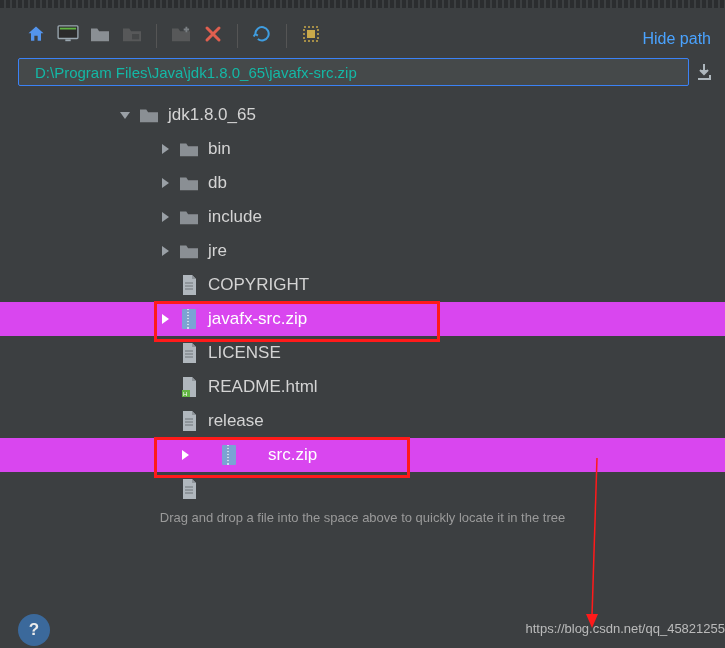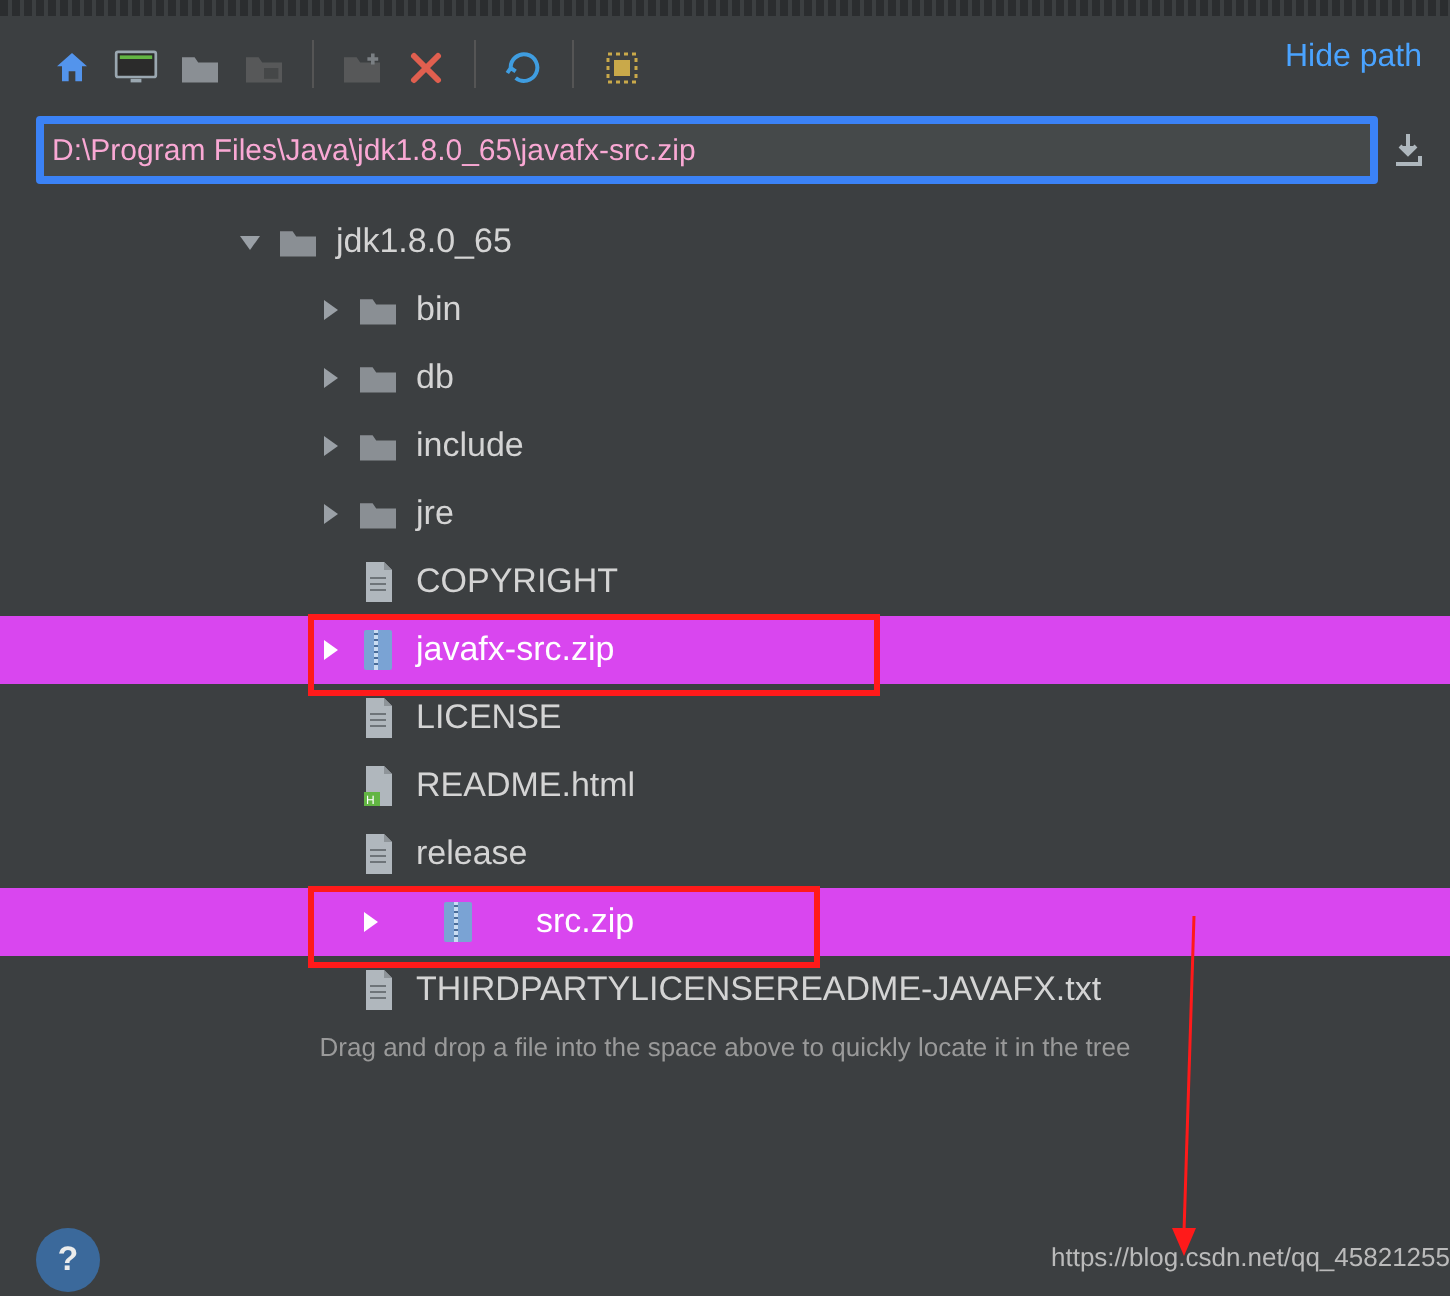--- a/index.html
+++ b/index.html
@@ -14,21 +14,21 @@
     overflow: hidden;
     position: relative;
   }
   .topstrip {
     height: 8px;
     background: repeating-linear-gradient(90deg,#2b2d2f 0 4px,#3c3f41 4px 6px);
   }
   
   .toolbar {
     display: flex;
-    align-items: flex-start;
+    align-items: flex-end;
     gap: 4px;
     padding: 12px 10px 6px 22px;
   }
   .tb-btn {
     width: 28px;
     height: 28px;
     display: flex;
     align-items: center;
     justify-content: center;
     cursor: pointer;
@@ -47,27 +47,27 @@
     padding-right: 4px;
   }
   
   .pathbar-row {
     display:flex;
     align-items:center;
     padding: 4px 10px 6px 18px;
   }
   .pathbar {
     flex:1;
-    border: 4px solid #3b82f6;
+    border: 1px solid #3b82f6;
     background: #45494a;
-    color: #f9a8d4;
+    color: #14b8a6;
     height: 26px;
     display:flex;
     align-items:center;
-    padding: 0 4px;
+    padding: 0 16px;
     border-radius: 2px;
     font-size: 15px;
   }
   .after-path {
     width:22px;
     height:26px;
     display:flex;
     align-items:center;
     justify-content:center;
     margin-left:4px;
@@ -367,21 +367,20 @@
     <div class="row">
       <span class="indent" style="width:158px"></span>
       <span class="noarrow"></span>
       <span class="ficon">
         <svg width="18" height="22" viewBox="0 0 18 22">
           <path fill="#b0b7bd" d="M3 1h9l4 4v16H3z"></path>
           <path fill="#8e9499" d="M12 1v4h4z"></path>
           <path stroke="#6e7479" d="M5 9h8M5 12h8M5 15h8"></path>
         </svg>
       </span>
-      <span class="label">THIRDPARTYLICENSEREADME-JAVAFX.txt</span>
     </div>
   </div>
 
 <div class="hint">Drag and drop a file into the space above to quickly locate it in the tree</div>
 
 <div class="help-circle">?</div>
 
 <div class="watermark">https://blog.csdn.net/qq_45821255</div>
 
 <svg class="red-arrow" style="left:582px; top:458px;" width="30" height="175">

